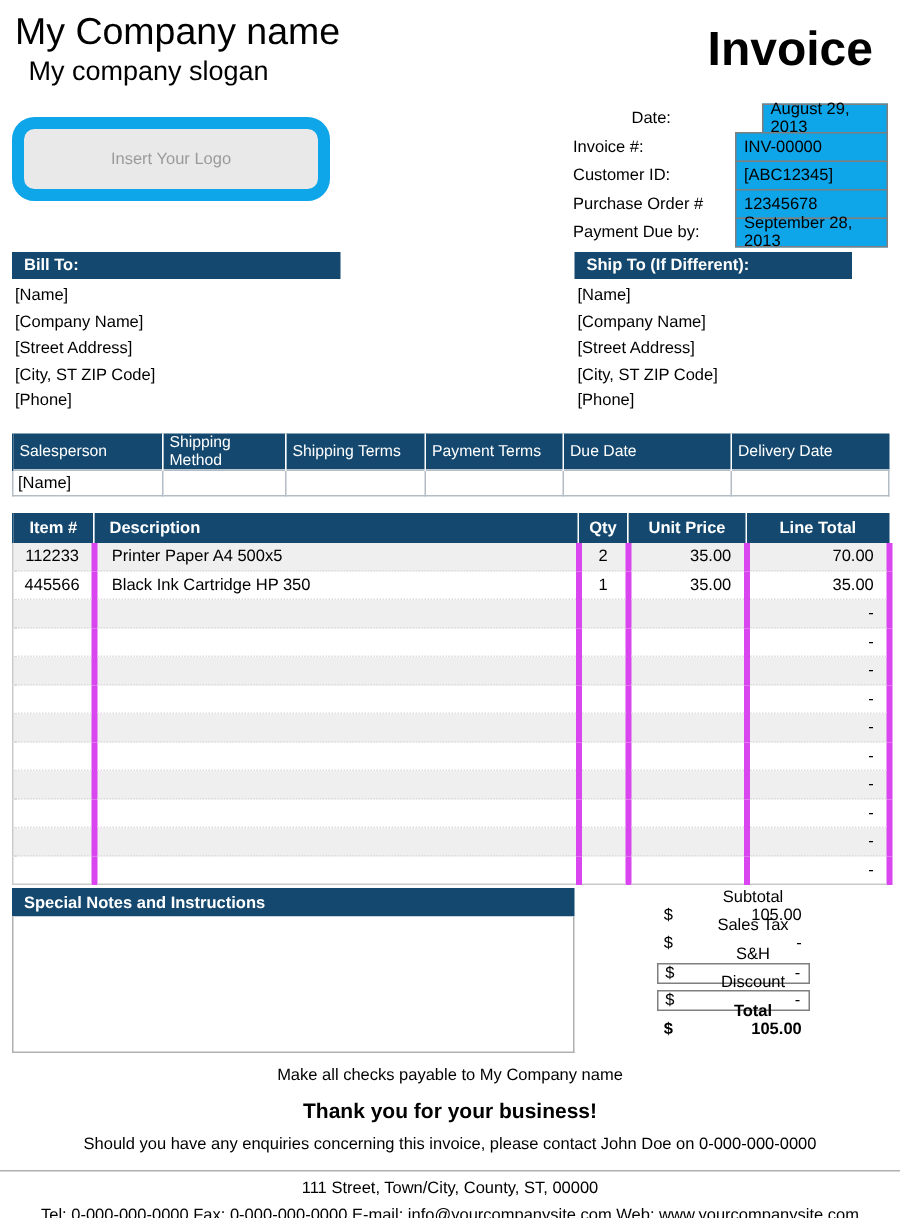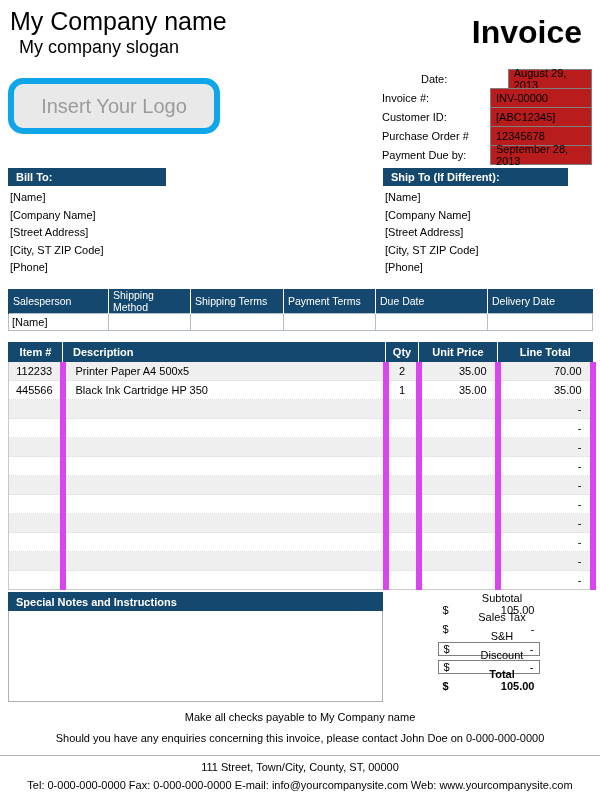--- a/index.html
+++ b/index.html
@@ -10,54 +10,54 @@
 
   
   .header-row { display:flex; justify-content:space-between; align-items:center; padding:6px 18px 0 10px; }
   .company-name { font-size:25px; line-height:30px; font-weight:400; }
   .company-slogan { font-size:18px; margin:1px 0 0 9px; }
   .invoice-title { font-size:32px; font-weight:bold; line-height:32px; }
 
   
   .logo-meta-row { display:flex; justify-content:space-between; align-items:flex-start; margin:4px 8px 0 8px; }
   .logo-box { margin-top:16px; width:212px; height:56px; background:#e9e9e9;
-    border:6px solid #0ea5e9; border-radius:15px; display:flex; align-items:center; justify-content:center;
-    color:#9b9b9b; font-size:20px; }
+    border:8px solid #0ea5e9; border-radius:15px; display:flex; align-items:center; justify-content:center;
+    color:#9b9b9b; font-size:11px; }
   .meta-block { width:210px; margin-top:7px; }
   .meta-row { display:flex; height:20px; margin-top:-1px; }
   .meta-row:first-child { margin-top:0;padding-left:39px; }
   .meta-label { width:108px; display:flex; align-items:center; }
-  .meta-value { width:102px; border:1px solid #7f7f7f; display:flex; align-items:center; padding:0 5px; background:#b91c1c; }
+  .meta-value { width:102px; border:1px solid #7f7f7f; display:flex; align-items:center; padding:0 5px; background:#0ea5e9; }
 
   
   .addresses-row { display:flex; margin:3px 8px 0 8px; }
   .addr-col-left { width:375px; }
   .addr-col-right { width:209px; }
   .section-bar { background:var(--navy); color:#fff; font-weight:bold; height:18px;
     display:flex; align-items:center; padding-left:8px; }
-  .addr-col-left .section-bar { width:158px; }
+  .addr-col-left .section-bar { width:219px; }
   .addr-col-right .section-bar { width:185px; }
   .addr-line { line-height:17.5px; padding-left:2px; }
   .addr-lines { margin-top:3px; }
 
   
   table { border-collapse:collapse; table-layout:fixed; }
   .ship-table { width:584px; margin:12px 8px 0 8px; }
   .ship-table th { background:var(--navy); color:#fff; font-weight:normal; font-size:10.5px;
     text-align:left; padding-left:4px; height:17px; border-left:1px solid #fff; }
   .ship-table th:first-child { border-left:1px solid var(--navy); }
   .ship-table td { height:17px; border:1px solid #b4bdc6; padding-left:3px; background:#fff; }
 
   
   .items-table { width:584px; margin:11px 8px 0 8px; }
   .items-table th { background:var(--navy); color:#fff; font-weight:bold; height:20px;
     text-align:center; border-left:1px solid #fff; }
   .items-table th:first-child { border-left:1px solid var(--navy); }
   .items-table th.h-desc { text-align:left; padding-left:10px; }
-  .items-table td { height:19px; border-right:6px solid #d946ef; border-bottom:1px dotted #dcdcdc; }
+  .items-table td { height:19px; border-right:4px solid #d946ef; border-bottom:1px dotted #dcdcdc; }
   .items-table td:first-child { border-left:1px solid #c9c9c9; }
   .items-table tbody tr:nth-child(odd) td { background:#efefef; }
   .items-table tbody tr:last-child td { border-bottom:1px solid #c9c9c9; }
   td.c-item { text-align:center; }
   td.c-desc { padding-left:10px; }
   td.c-qty { text-align:center; }
   td.c-price, td.c-total { text-align:right; padding-right:8px; }
 
   
   .notes-totals-row { display:flex; margin:2px 8px 0 8px; }
@@ -323,19 +323,20 @@
         <div class="t-box">
           <span class="t-sym">$</span>
           <span class="t-val">105.00</span>
         </div>
       </div>
     </div>
   </div>
 
   <div class="footer">
     <div class="f-checks">Make all checks payable to My Company name</div>
+    <div class="f-thanks">Thank you for your business!</div>
     <div class="f-enquiries">Should you have any enquiries concerning this invoice, please contact John Doe on 0-000-000-0000</div>
     <hr class="f-divider">
     <div class="f-address">111 Street, Town/City, County, ST, 00000</div>
     <div class="f-tel">Tel: 0-000-000-0000 Fax: 0-000-000-0000 E-mail: info@yourcompanysite.com Web: www.yourcompanysite.com</div>
   </div>
 
 </div>
 
 </body></html>

